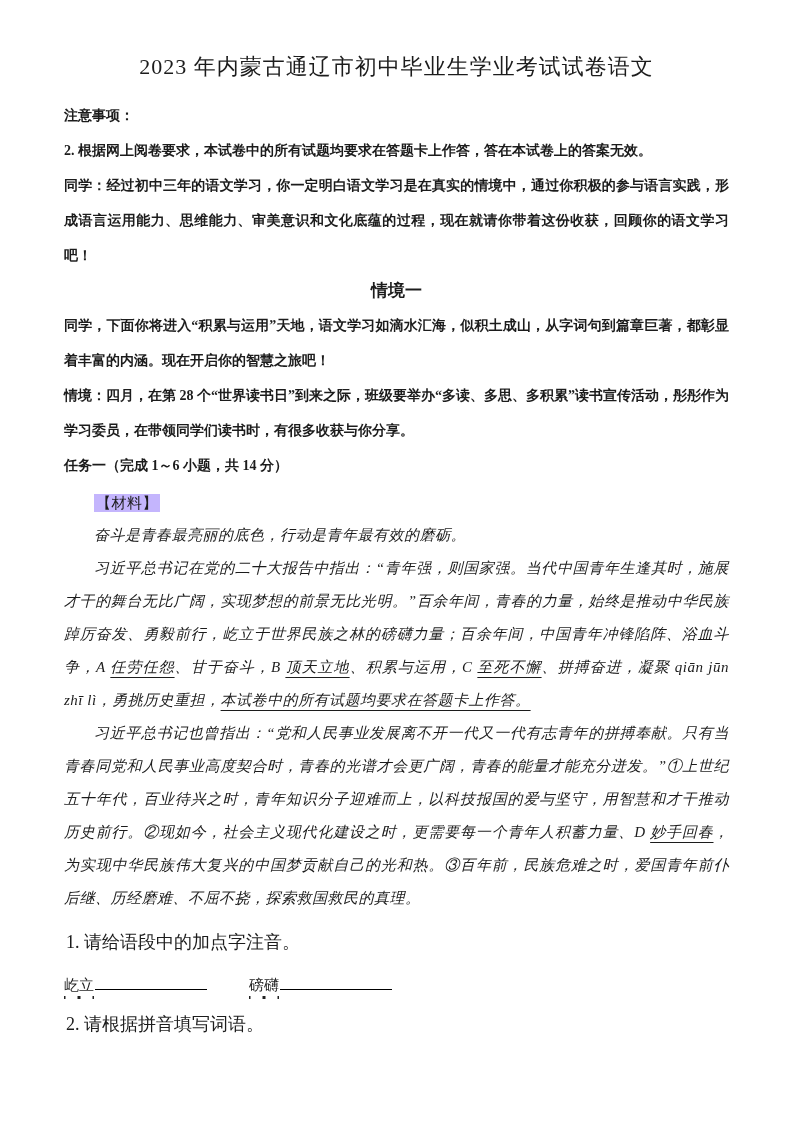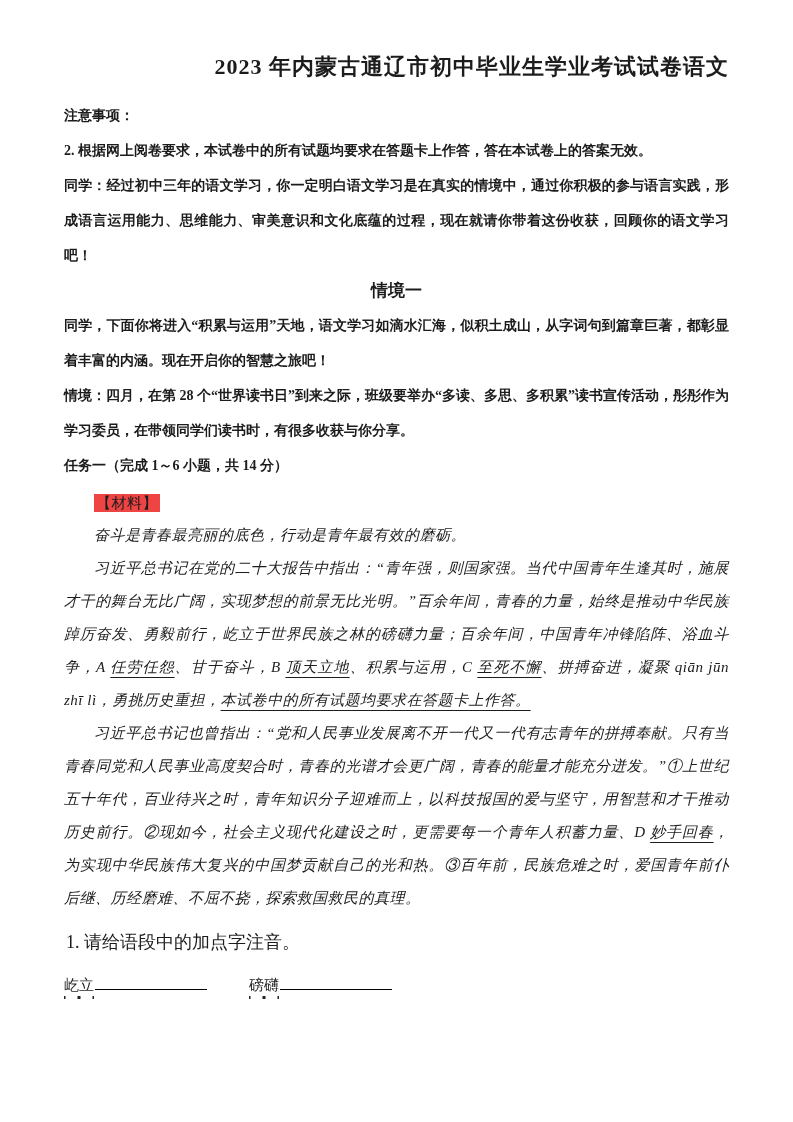--- a/index.html
+++ b/index.html
@@ -13,22 +13,22 @@
     color: #1c1c1c;
   }
   .page {
     box-sizing: border-box;
     width: 793px;
     height: 1122px;
     padding: 52px 64px 0 64px;
   }
   .doc-title {
     font-size: 22px;
-    font-weight: bold;
-    text-align: right;
+    font-weight: normal;
+    text-align: center;
     margin: 0 0 16px 0;
     letter-spacing: 1px;
   }
   .bold-text {
     font-weight: bold;
     font-size: 14px;
     line-height: 35px;
     text-align: justify;
     margin: 0;
   }
@@ -50,21 +50,21 @@
     margin: 0;
     text-align: justify;
   }
   .indent { text-indent: 2em; }
   .material-label-row {
     font-style: normal;
     padding-left: 2em;
     line-height: 32px;
   }
   .material-label-row .label-bg {
-    background: #ef4444;
+    background: #c4b5fd;
     padding: 1px 2px;
   }
   .u {
     text-decoration: underline;
     text-underline-offset: 5px;
   }
   .question {
     font-size: 18px;
     line-height: 30px;
     margin: 2px;
@@ -122,14 +122,15 @@
     <p class="indent"><span>习近平总书记在党的二十大报告中指出：“青年强，则国家强。当代中国青年生逢其时，施展才干的舞台无比广阔，实现梦想的前景无比光明。”百余年间，青春的力量，始终是推动中华民族踔厉奋发、勇毅前行，屹立于世界民族之林的磅礴力量；百余年间，中国青年冲锋陷阵、浴血斗争，A </span><span class="u">任劳任怨</span><span>、甘于奋斗，B </span><span class="u">顶天立地</span><span>、积累与运用，C </span><span class="u">至死不懈</span><span>、拼搏奋进，凝聚 qiān jūn zhī lì，勇挑历史重担，</span><span class="u">本试卷中的所有试题均要求在答题卡上作答。</span></p>
     <p class="indent"><span>习近平总书记也曾指出：“党和人民事业发展离不开一代又一代有志青年的拼搏奉献。只有当青春同党和人民事业高度契合时，青春的光谱才会更广阔，青春的能量才能充分迸发。”①上世纪五十年代，百业待兴之时，青年知识分子迎难而上，以科技报国的爱与坚守，用智慧和才干推动历史前行。②现如今，社会主义现代化建设之时，更需要每一个青年人积蓄力量、D </span><span class="u">妙手回春</span><span>，为实现中华民族伟大复兴的中国梦贡献自己的光和热。③百年前，民族危难之时，爱国青年前仆后继、历经磨难、不屈不挠，探索救国救民的真理。</span></p>
   </div>
 
   <p class="question q1">1. 请给语段中的加点字注音。</p>
 
   <div class="answer-line">
     <span class="emph-dots">屹立</span><span class="blank"></span><span class="spacer"></span><span class="emph-dots">磅礴</span><span class="blank"></span>
   </div>
 
+  <p class="question q2">2. 请根据拼音填写词语。</p>
 
 </div>
 
 </body></html>

